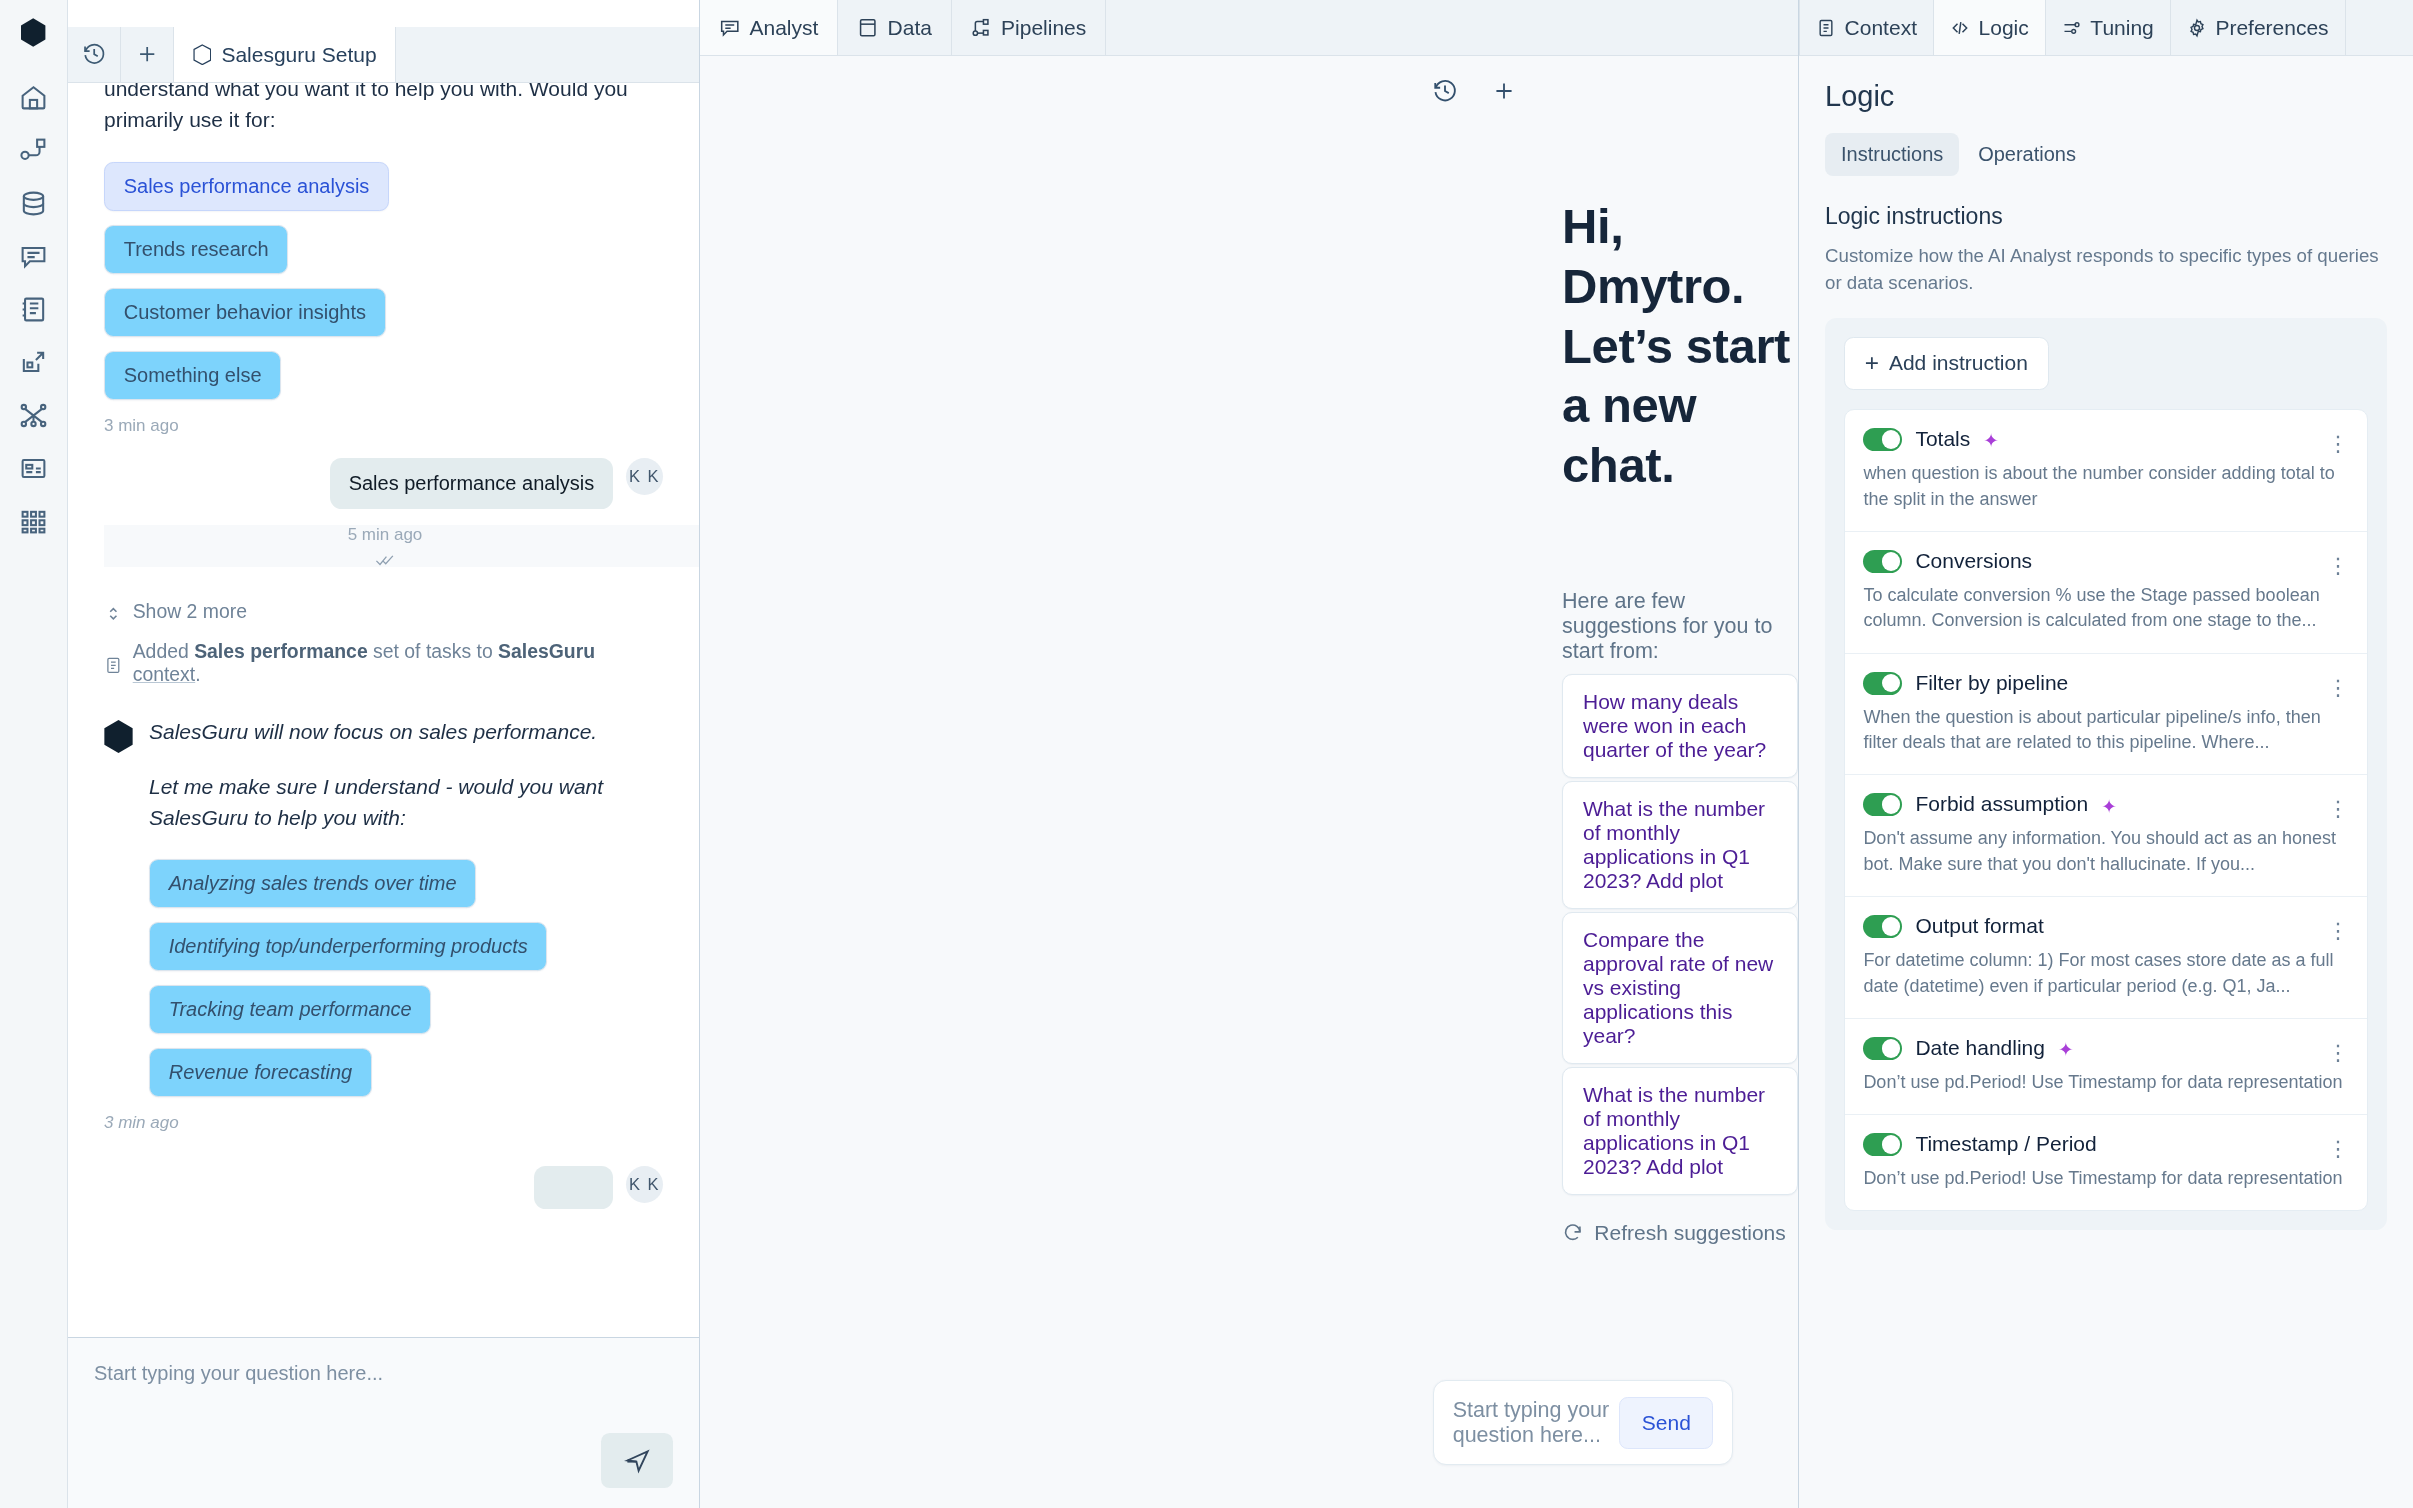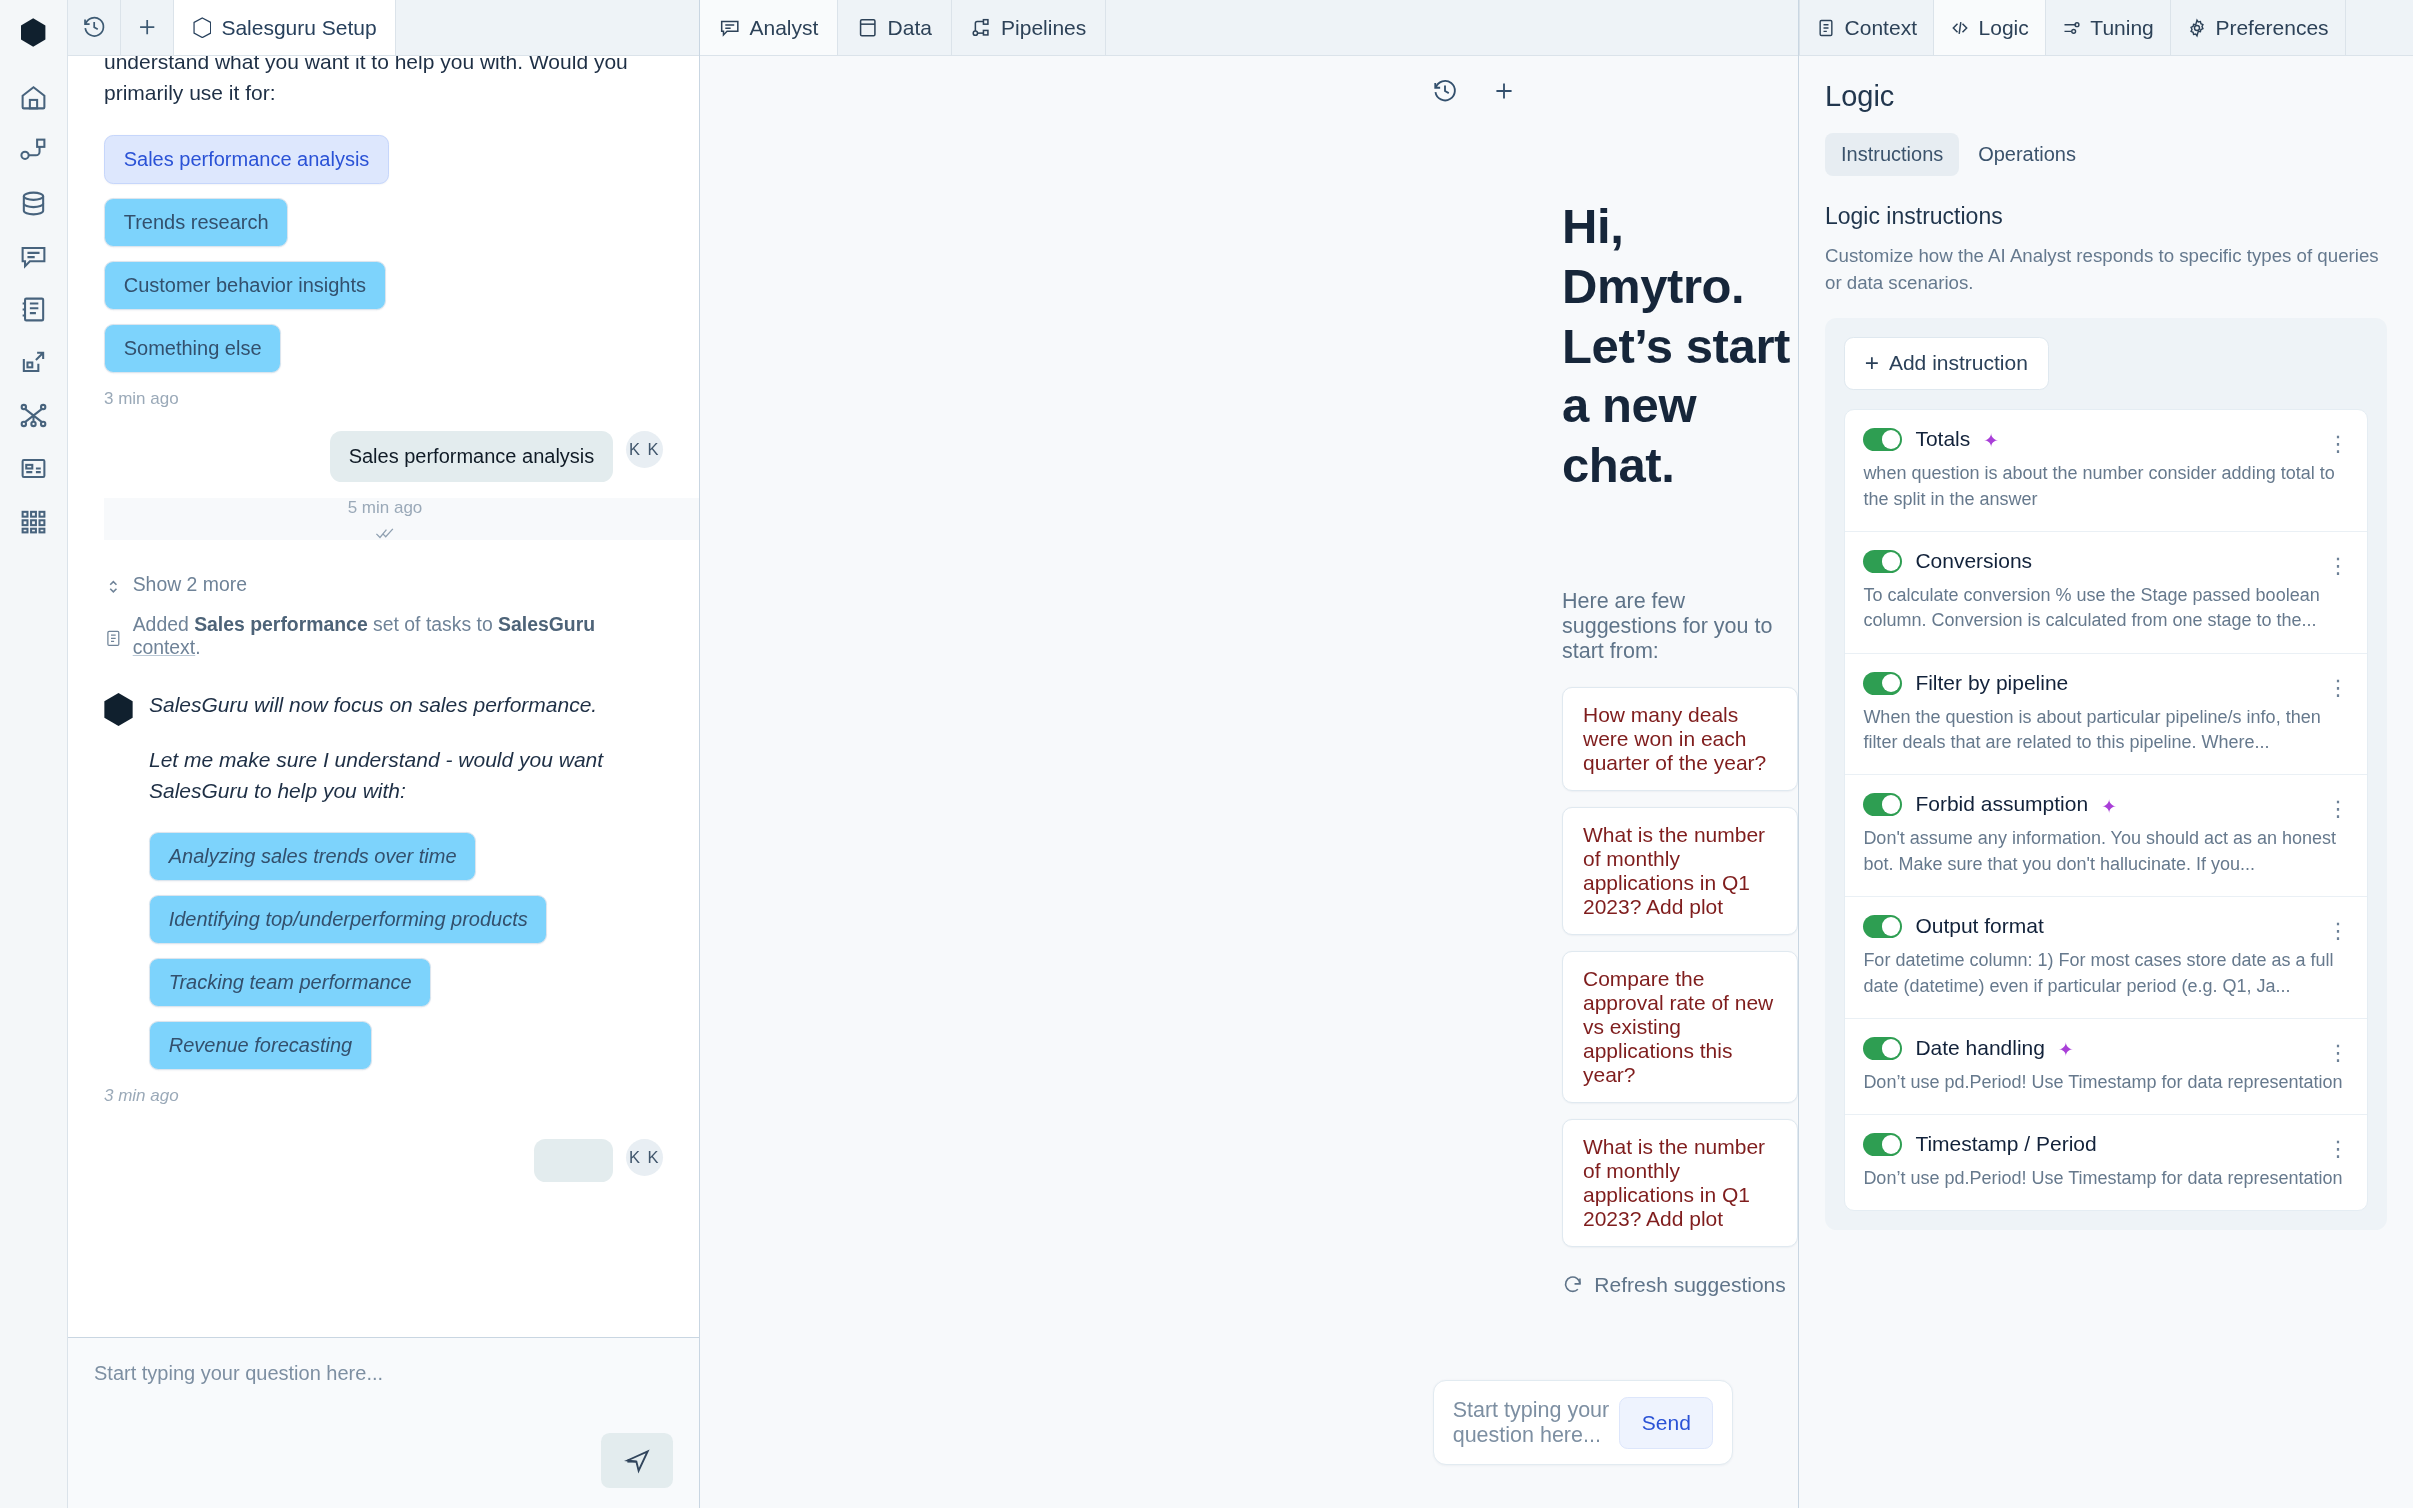--- a/index.html
+++ b/index.html
@@ -32,21 +32,21 @@
     width: 632px; flex: 0 0 632px;
     border-right: 0.7px solid #c9d6e2;
     display: flex; flex-direction: column;
     background: #ffffff;
     position: relative;
   }
   .chat-tabbar {
     height: 56px; flex: 0 0 56px;
     background: #eef3f7;
     border-bottom: 0.7px solid #dbe3ea;
-    display: flex; align-items: stretch;
+    display: flex; align-items: stretch; margin-top: 27px;
   }
   .chat-tabbar .tb-btn {
     width: 53px; display: flex; align-items: center; justify-content: center;
     border-right: 0.7px solid #dbe3ea; color: #3d5a73; cursor: pointer;
   }
   .chat-tabbar .tb-btn svg { width: 24.4px; height: 24.4px; }
   .chat-tab {
     display: flex; align-items: center; gap: 10px;
     padding: 0 18.7px;
     background: #ffffff;
@@ -125,22 +125,22 @@
   .ctab svg { width: 21.5px; height: 21.5px; }
   .center-toolbar { height: 69px; display: flex; align-items: center; gap: 18.7px; padding-left: 725px; }
   .center-toolbar .tbi { width: 40px; height: 40px; display: flex; align-items: center; justify-content: center; color: #33506d; cursor: pointer; }
   .center-toolbar .tbi svg { width: 26px; height: 26px; }
 
   .center-body { flex: 1 1 auto; overflow: hidden; padding: 72px 0 0 862px; }
   .greet { font-size: 49px; font-weight: bold; color: #16263a; line-height: 1.22; letter-spacing: -0.4px;}
   .sugg-intro { font-size: 21.5px; color: #5f7489; margin-top: 115px; }
   .sugg {
     display: inline-block; background: #fff; border: 0.7px solid #e0e9f0;
-    border-radius: 10px; padding: 15px 20px; font-size: 21px; color: #7f1d1d;
-    margin-top: 16px; cursor: pointer; box-shadow: 0 0.7px 1.4px rgba(30,60,90,.05);
+    border-radius: 10px; padding: 15px 20px; font-size: 21px; color: #4c1d95;
+    margin-top: 3px; cursor: pointer; box-shadow: 0 0.7px 1.4px rgba(30,60,90,.05);
   }
   .refresh { display: flex; align-items: center; gap: 10.8px; font-size: 21px; color: #5f7489; margin-top: 26px; cursor: pointer; }
   .refresh svg { width: 21.5px; height: 21.5px; }
 
   .center-composer { flex: 0 0 auto; padding: 0 65px 43px 733px; }
   .cc-box {
     background: #fff; border: 0.7px solid #e2ebf1; border-radius: 13px;
     height: 85px; display: flex; align-items: center; padding: 0 18.7px;
     box-shadow: 0 0.7px 2.2px rgba(30,60,90,.05);
   }

